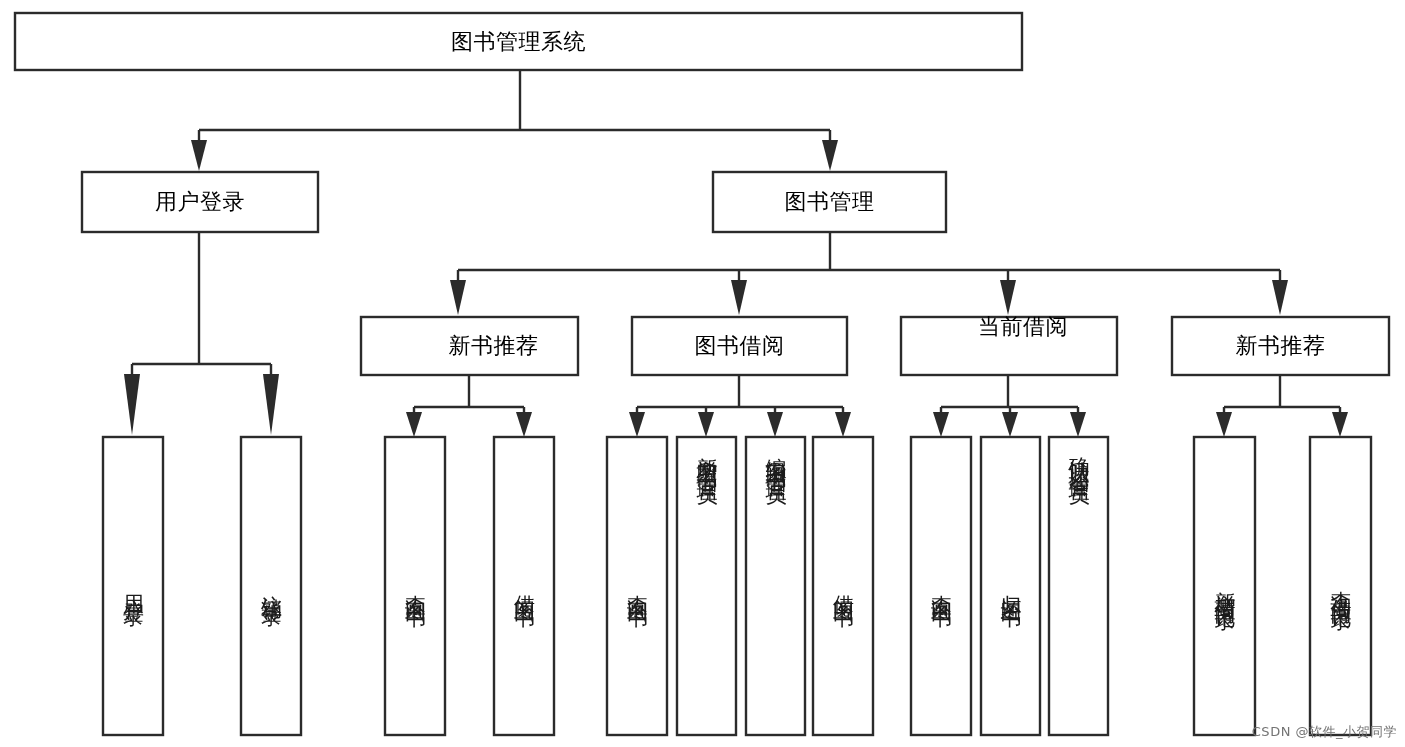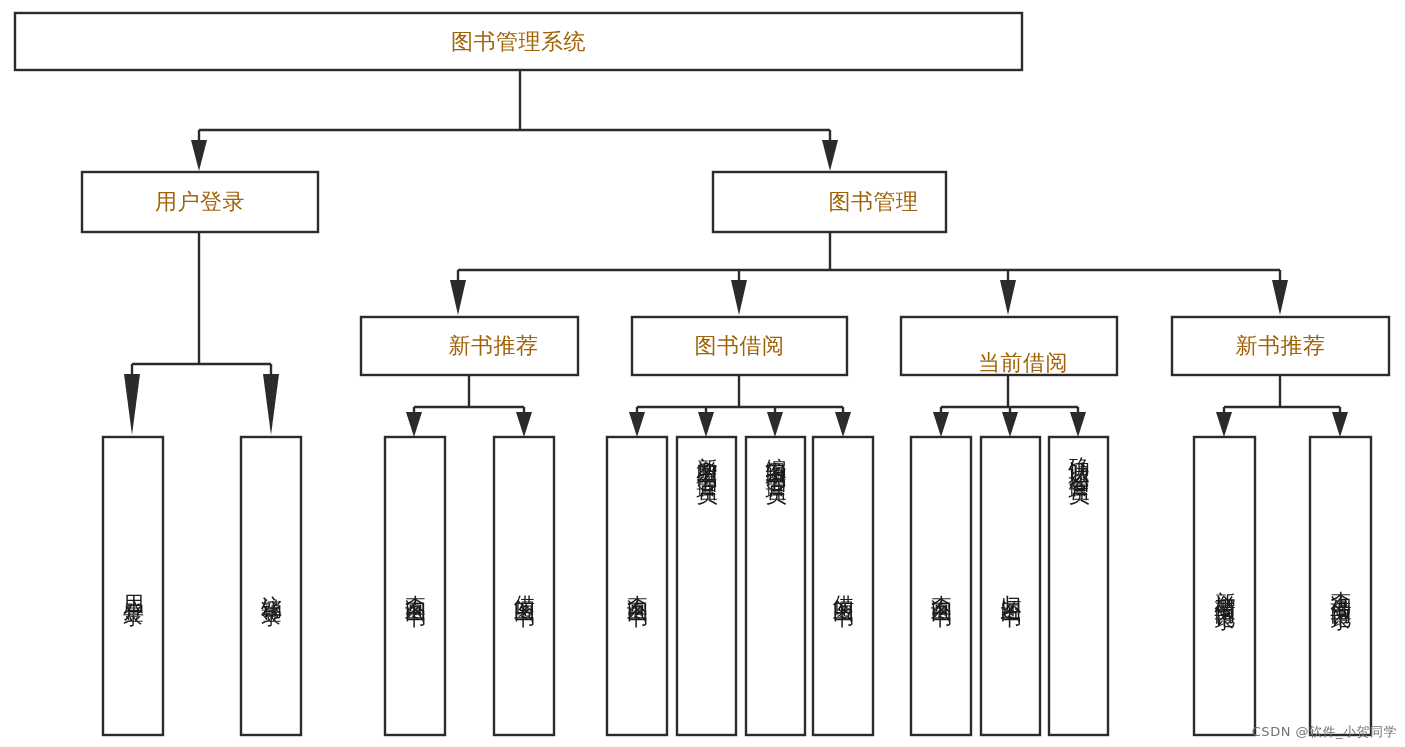--- a/index.html
+++ b/index.html
@@ -63,21 +63,21 @@
   .hlabel-wrap {
     position: absolute;
     display: flex;
     align-items: center;
     justify-content: center;
     pointer-events: none;
   }
   .htext {
     font-family: "DejaVu Sans", "Liberation Sans", sans-serif;
     font-size: 22px;
-    color: #a16207;
+    color: #000000;
     white-space: nowrap;
     letter-spacing: 0.5px;
   }
   #watermark {
     position: absolute;
     right: 8px;
     bottom: 6px;
     font-family: "DejaVu Sans", "Liberation Sans", sans-serif;
     font-size: 13px;
     color: #737373;
@@ -200,31 +200,31 @@
     <rect class="node-box" x="1194" y="437" width="61" height="298"></rect>
     <rect class="node-box" x="1310" y="437" width="61" height="298"></rect>
   </svg>
 
   <div class="hlabel-wrap" style="left:15px; top:13px; width:1007px; height:57px;">
     <span class="htext">图书管理系统</span>
   </div>
   <div class="hlabel-wrap" style="left:82px; top:172px; width:236px; height:60px;">
     <span class="htext">用户登录</span>
   </div>
-  <div class="hlabel-wrap" style="left:713px; top:172px; width:233px; height:60px;margin-left:44px;">
+  <div class="hlabel-wrap" style="left:713px; top:172px; width:233px; height:60px;">
     <span class="htext">图书管理</span>
   </div>
 
   <div class="hlabel-wrap" style="left:361px; top:317px; width:217px; height:58px;margin-left:24px;">
     <span class="htext">新书推荐</span>
   </div>
   <div class="hlabel-wrap" style="left:632px; top:317px; width:215px; height:58px;">
     <span class="htext">图书借阅</span>
   </div>
-  <div class="hlabel-wrap" style="left:901px; top:334px; width:244px; height:58px;border-radius:20px;">
+  <div class="hlabel-wrap" style="left:901px; top:298px; width:244px; height:58px;border-radius:20px;">
     <span class="htext">当前借阅</span>
   </div>
   <div class="hlabel-wrap" style="left:1172px; top:317px; width:217px; height:58px;">
     <span class="htext">新书推荐</span>
   </div>
 
   <div class="vlabel-wrap" style="left:103px; top:437px; width:60px; height:298px;">
     <span class="vtext">用户登录</span>
   </div>
   <div class="vlabel-wrap" style="left:241px; top:437px; width:60px; height:298px;">

